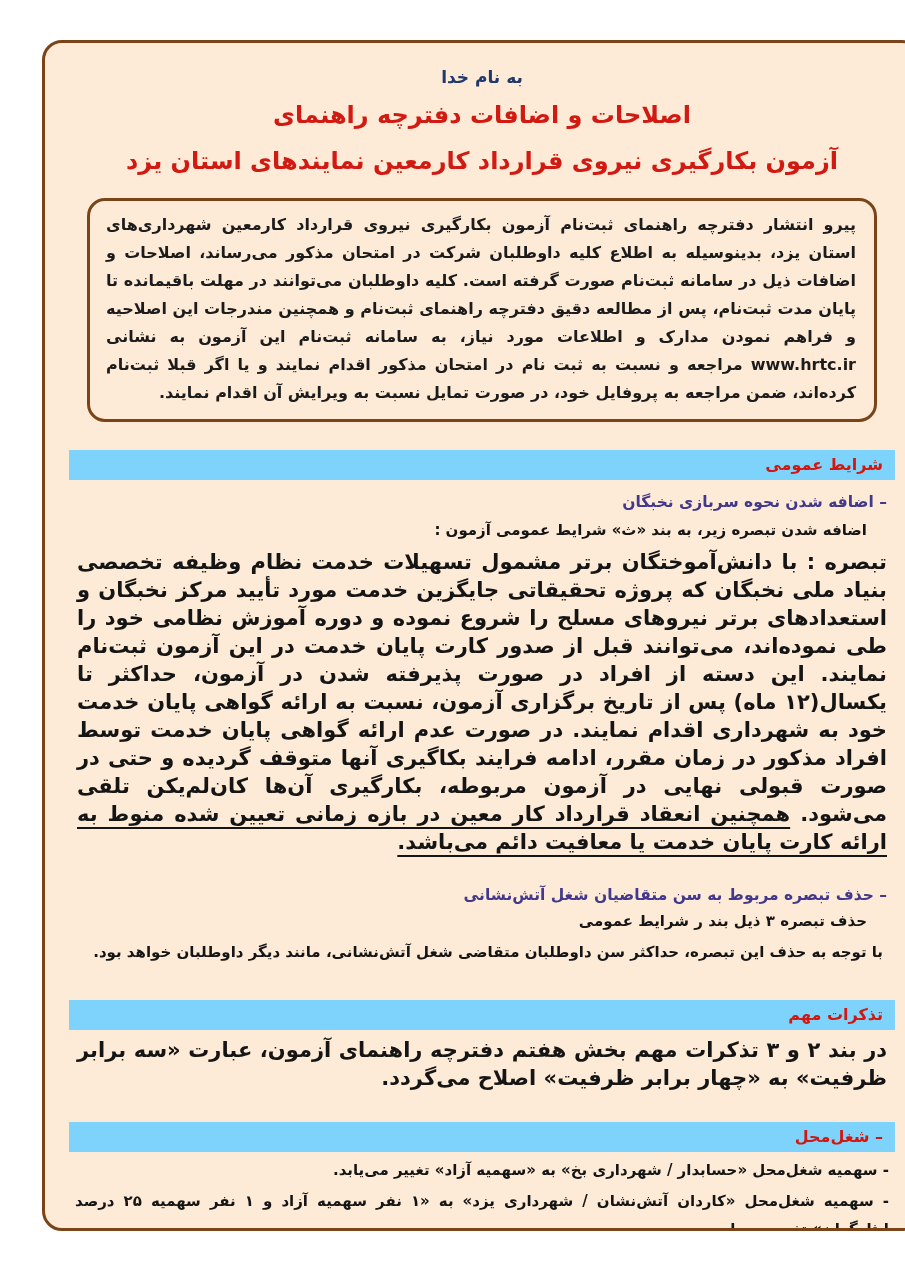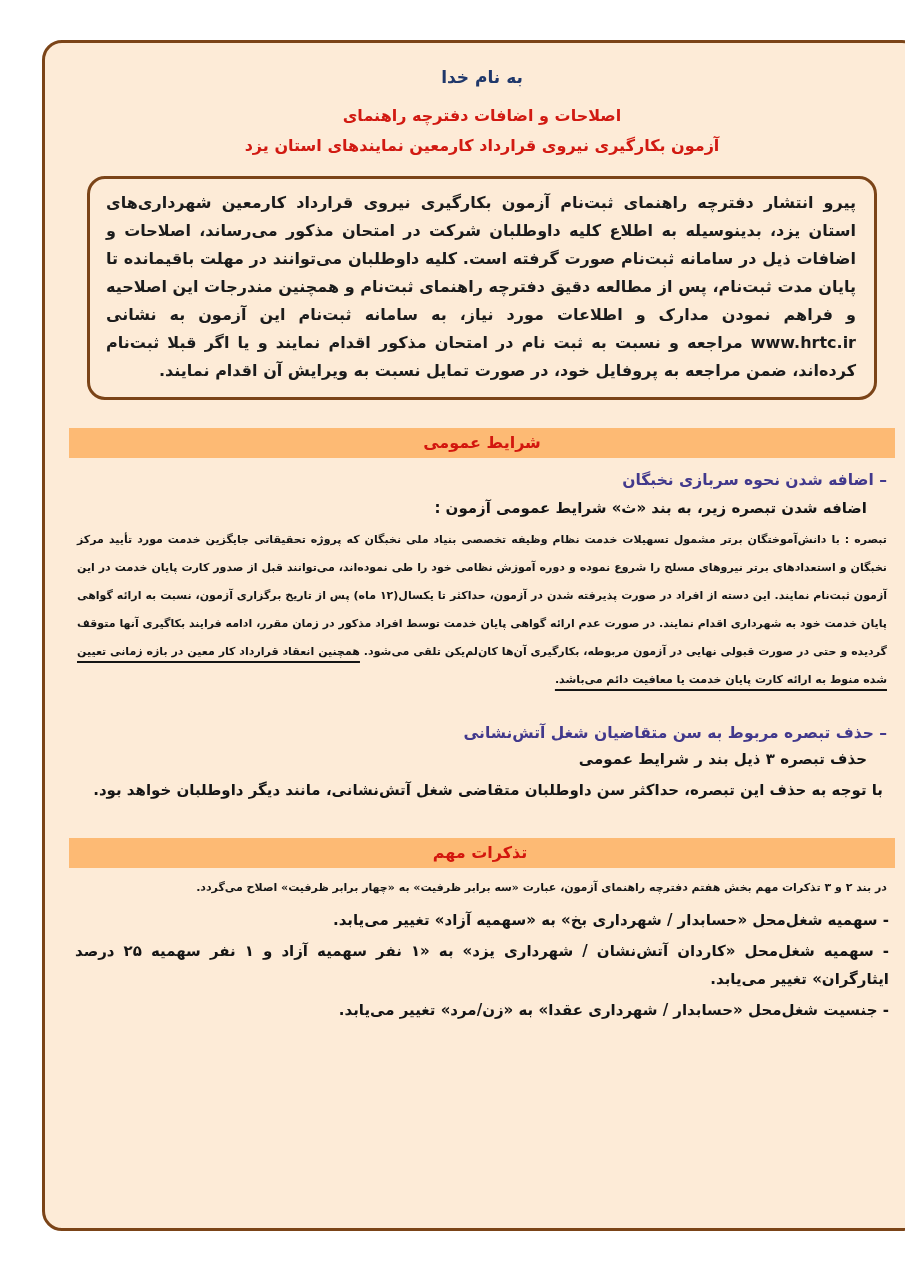--- a/index.html
+++ b/index.html
@@ -10,47 +10,47 @@
   .page-box{
     position:absolute;left:42px;top:40px;width:880px;height:1191px;
     background:#fdebd7;border:3px solid #7b4418;border-radius:20px;
     direction:rtl;box-sizing:border-box;padding:0 24px;overflow:hidden;
   }
   .bismillah{
     text-align:center;margin-top:24px;color:#20386b;
     font-size:17px;font-weight:bold;
   }
   .doc-title{
-    text-align:center;color:#d11a12;font-size:16px;font-weight:bold;
-    line-height:1.9;margin-top:14px;
+    text-align:center;color:#d11a12;font-size:24px;font-weight:bold;
+    line-height:1.9;margin-top:6px;
   }
   .intro-box{
     margin:14px 18px 0 18px;border:3px solid #7b4418;border-radius:18px;
     padding:10px 18px 12px 16px;background:#fdebd7;
     font-size:16px;font-weight:bold;color:#1c1c1c;
     line-height:28px;text-align:justify;
   }
   .section-bar{
-    height:30px;line-height:30px;background:#fdba74;
+    height:30px;line-height:30px;background:#7dd3fc;
     color:#d3170e;font-size:16px;font-weight:bold;
-    padding:0 12px;box-sizing:border-box;text-align:center;
+    padding:0 12px;box-sizing:border-box;
   }
   .bar-general{margin-top:28px;}
   .bar-notes{margin-top:34px;padding-left:8px;}
   .bar-jobs{margin-top:30px;}
   .sub-heading{
     color:#42398c;font-size:15.5px;font-weight:bold;
     margin:13px 8px 0 0;
   }
   .body-line{
     font-size:15px;font-weight:bold;color:#151515;
     line-height:27px;margin:6px 28px 0 0;
   }
   .body-par{
-    font-size:11px;font-weight:bold;color:#151515;
+    font-size:21px;font-weight:bold;color:#151515;
     line-height:28px;text-align:justify;margin:4px 8px 0 8px;
   }
   .u{
     text-decoration:underline;
     text-underline-offset:6px;
     text-decoration-thickness:1.5px;
   }
   .sub2-block .body-line{margin-top:4px;}
   .notes-par{margin:6px 8px 0 8px;}
   .job-item{
@@ -88,20 +88,21 @@
 
   <div class="sub2-block" style="margin-top:30px;">
     <div class="sub-heading">– حذف تبصره مربوط به سن متقاضیان شغل آتش‌نشانی</div>
     <div class="body-line">حذف تبصره ۳ ذیل بند ر شرایط عمومی</div>
     <div class="body-line" style="margin-right:12px;">با توجه به حذف این تبصره، حداکثر سن داوطلبان متقاضی شغل آتش‌نشانی، مانند دیگر داوطلبان خواهد بود.</div>
   </div>
 
   <div class="section-bar bar-notes">تذکرات مهم</div>
   <p class="body-par notes-par">در بند ۲ و ۳ تذکرات مهم بخش هفتم دفترچه راهنمای آزمون، عبارت «سه برابر ظرفیت» به «چهار برابر ظرفیت» اصلاح می‌گردد.</p>
 
+  <div class="section-bar bar-jobs">– شغل‌محل</div>
   <div style="margin-top:4px;">
     <p class="job-item">- سهمیه شغل‌محل «حسابدار / شهرداری بخ» به «سهمیه آزاد» تغییر می‌یابد.</p>
     <p class="job-item">- سهمیه شغل‌محل «کاردان آتش‌نشان / شهرداری یزد» به «۱ نفر سهمیه آزاد و ۱ نفر سهمیه ۲۵ درصد ایثارگران» تغییر می‌یابد.</p>
     <p class="job-item">- جنسیت شغل‌محل «حسابدار / شهرداری عقدا» به «زن/مرد» تغییر می‌یابد.</p>
 
   </div>
 
 </div>
 
 </body></html>

